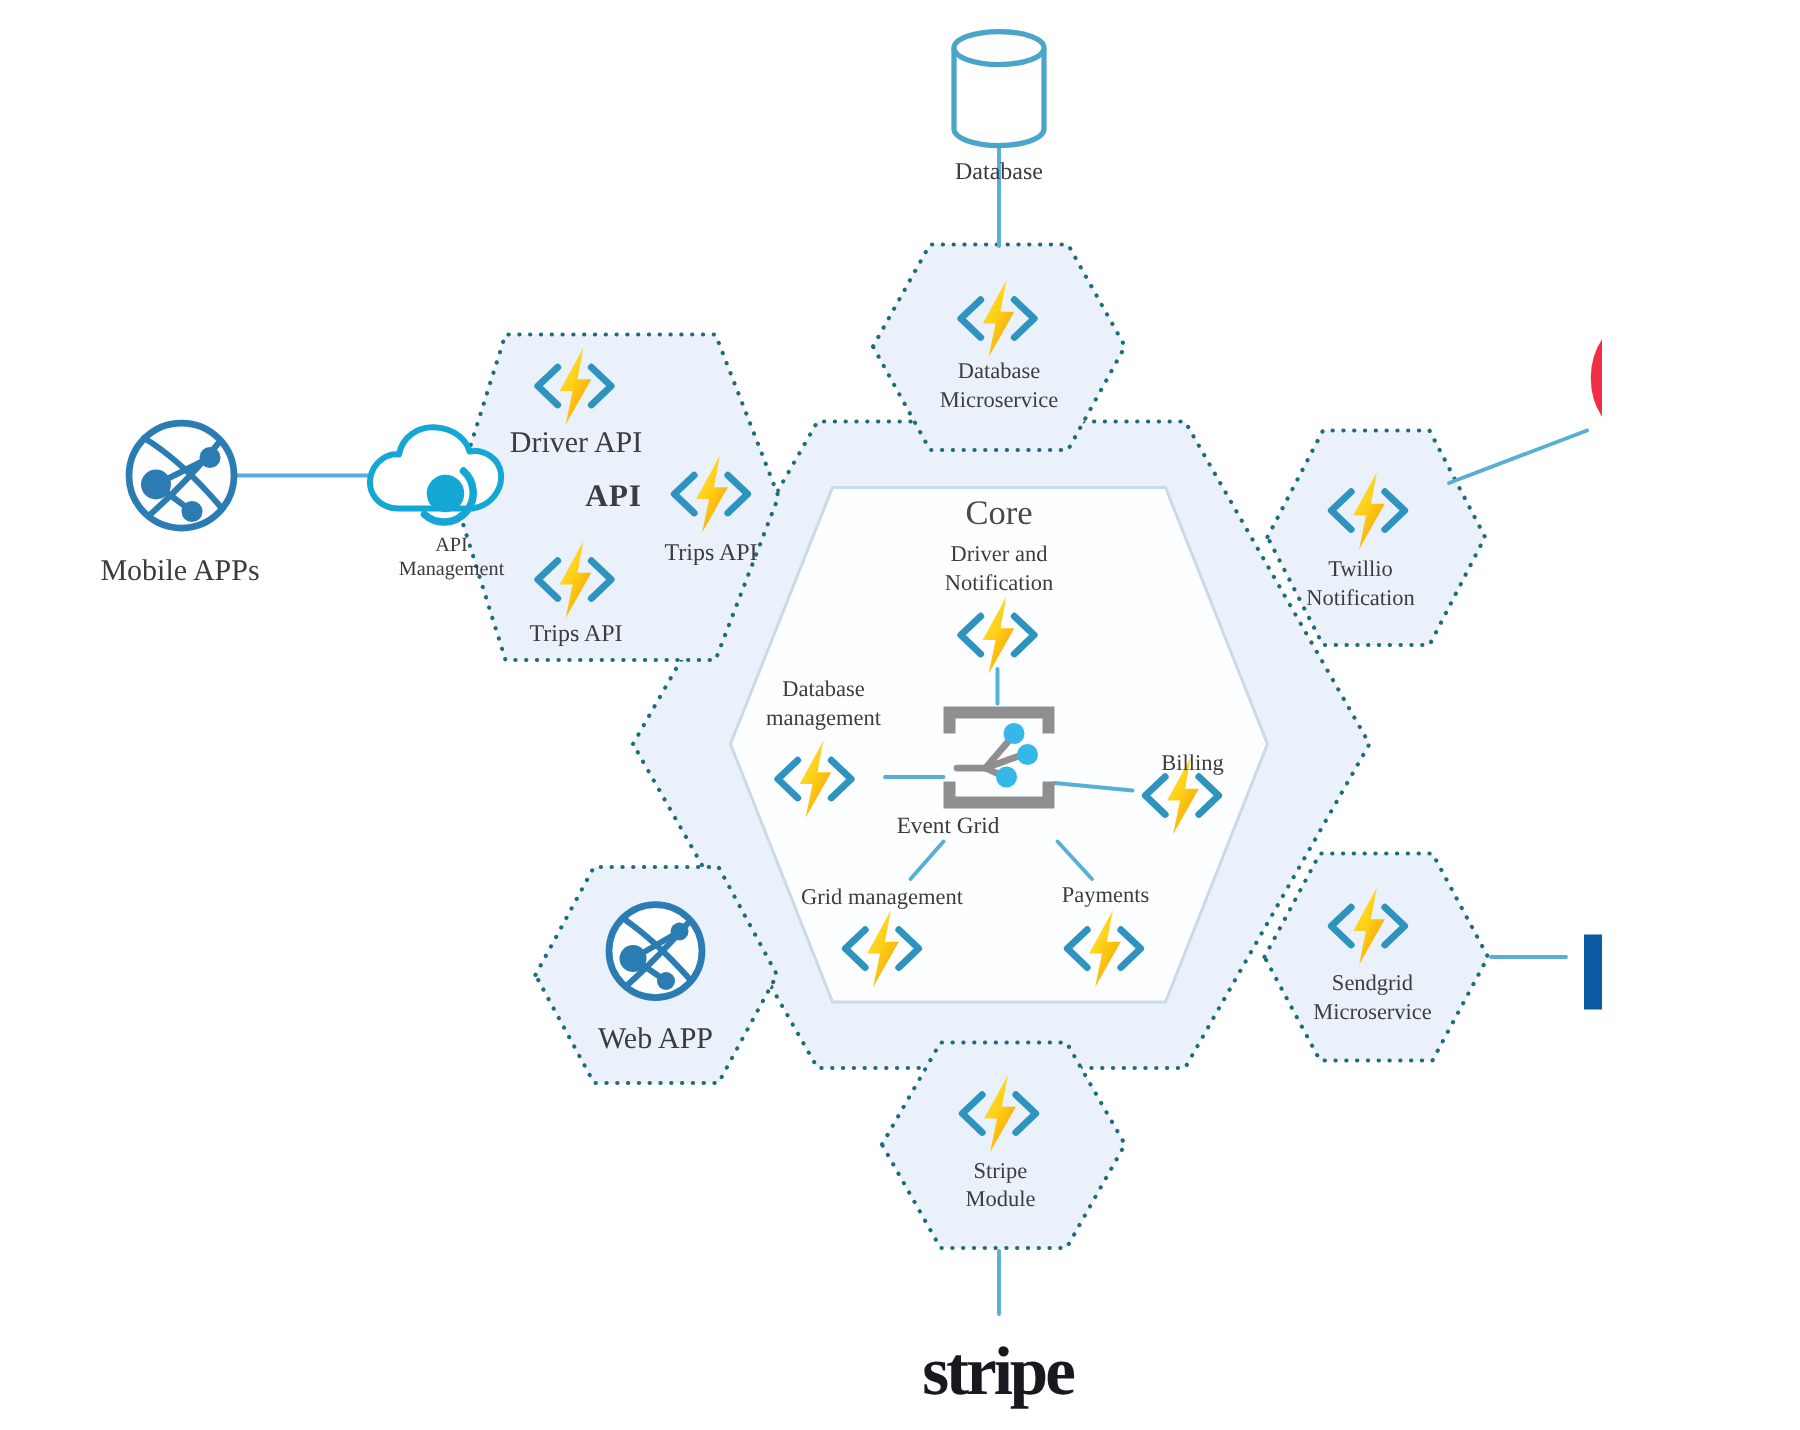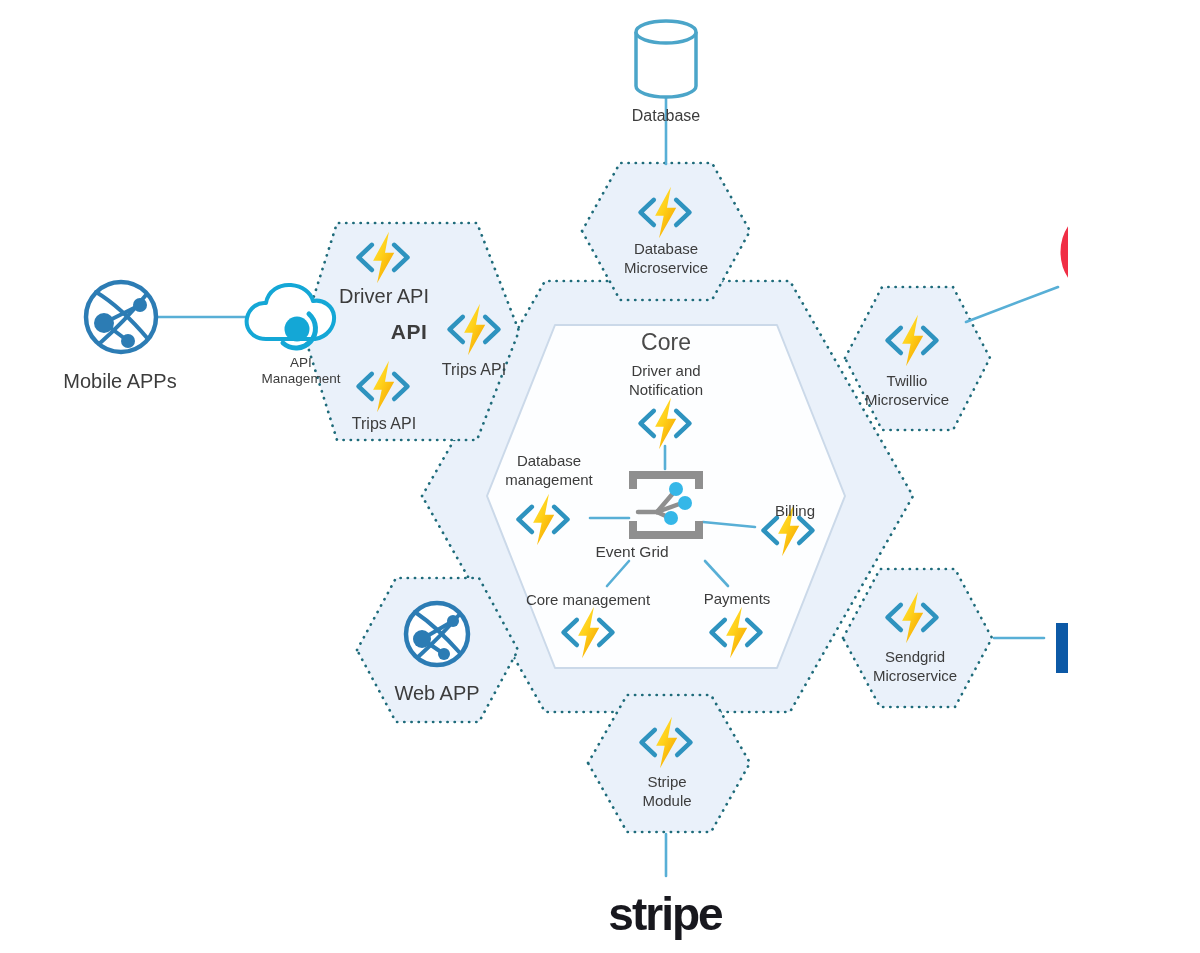--- a/index.html
+++ b/index.html
@@ -1,18 +1,18 @@
 <!DOCTYPE html>
 <html style="--background: #FFFFFF; --hexagon-fill: #EAF1FA; --hexagon-dot-border: #1E6B7A; --core-fill: #FDFEFF; --core-border: #CBD9E9; --connector-blue: #58AFD6; --function-bracket-blue: #2E93BF; --bolt-yellow: #FFD525; --bolt-amber: #F49E00; --database-teal: #4BA5C9; --globe-blue: #2C7CB4; --cloud-cyan: #14A7D6; --twilio-red: #F02E45; --sendgrid-light-blue: #2FB3E8; --sendgrid-mid-blue: #1773D2; --sendgrid-dark-blue: #0C59A6; --eventgrid-gray: #8F8F8F; --eventgrid-dot-cyan: #35B7E8; --text: #3C3C3C; --stripe-black: #18181E;"><head>
 <meta charset="utf-8">
 <title>Microservices Architecture Diagram</title>
 <style>
   html,body{margin:0;padding:0;background:var(--background,#fff);}
   #stage{position:relative;width:1068px;height:953px;overflow:hidden;
-         font-family:Liberation Sans, sans-serif;background:var(--background,#fff);}
+         font-family:Liberation Serif, serif;background:var(--background,#fff);}
   #diagram{position:absolute;left:0;top:0;}
 
   
   .hex{fill:var(--hexagon-fill,#EAF1FA);stroke:var(--hexagon-dot-border,#1E6B7A);
        stroke-width:2.7;stroke-dasharray:0.2 7;stroke-linecap:round;stroke-linejoin:round;}
   .core-hex{fill:var(--core-fill,#FDFEFF);stroke:var(--core-border,#CBD9E9);
        stroke-width:2;stroke-linejoin:round;}
 
   
   .conn{stroke:var(--connector-blue,#58AFD6);stroke-width:2.6;fill:none;stroke-linecap:round;}
@@ -196,24 +196,24 @@
   <div class="lbl lbl-sm" style="left:301px;top:371px">API
 Management</div>
 
   <div class="lbl lbl-core" style="left:666px;top:342px">Core</div>
   <div class="lbl" style="left:666px;top:380px">Driver and
 Notification</div>
   <div class="lbl" style="left:549px;top:470px">Database
 management</div>
   <div class="lbl" style="left:795px;top:510px">Billing</div>
   <div class="lbl" style="left:632px;top:551px;font-size:15.5px">Event Grid</div>
-  <div class="lbl" style="left:588px;top:599px">Core management</div>
+  <div class="lbl" style="left:588px;top:599px">Grid management</div>
   <div class="lbl" style="left:737px;top:598px">Payments</div>
 
   <div class="lbl" style="left:907px;top:390px">Twillio
-Microservice</div>
+Notification</div>
   <div class="lbl" style="left:915px;top:666px">Sendgrid
 Microservice</div>
   <div class="lbl lbl-lg" style="left:437px;top:693px">Web APP</div>
   <div class="lbl" style="left:667px;top:791px">Stripe
 Module</div>
   <div class="lbl lbl-stripe" style="left:665px;top:914px">stripe</div>
 </div>
 
 </body></html>

